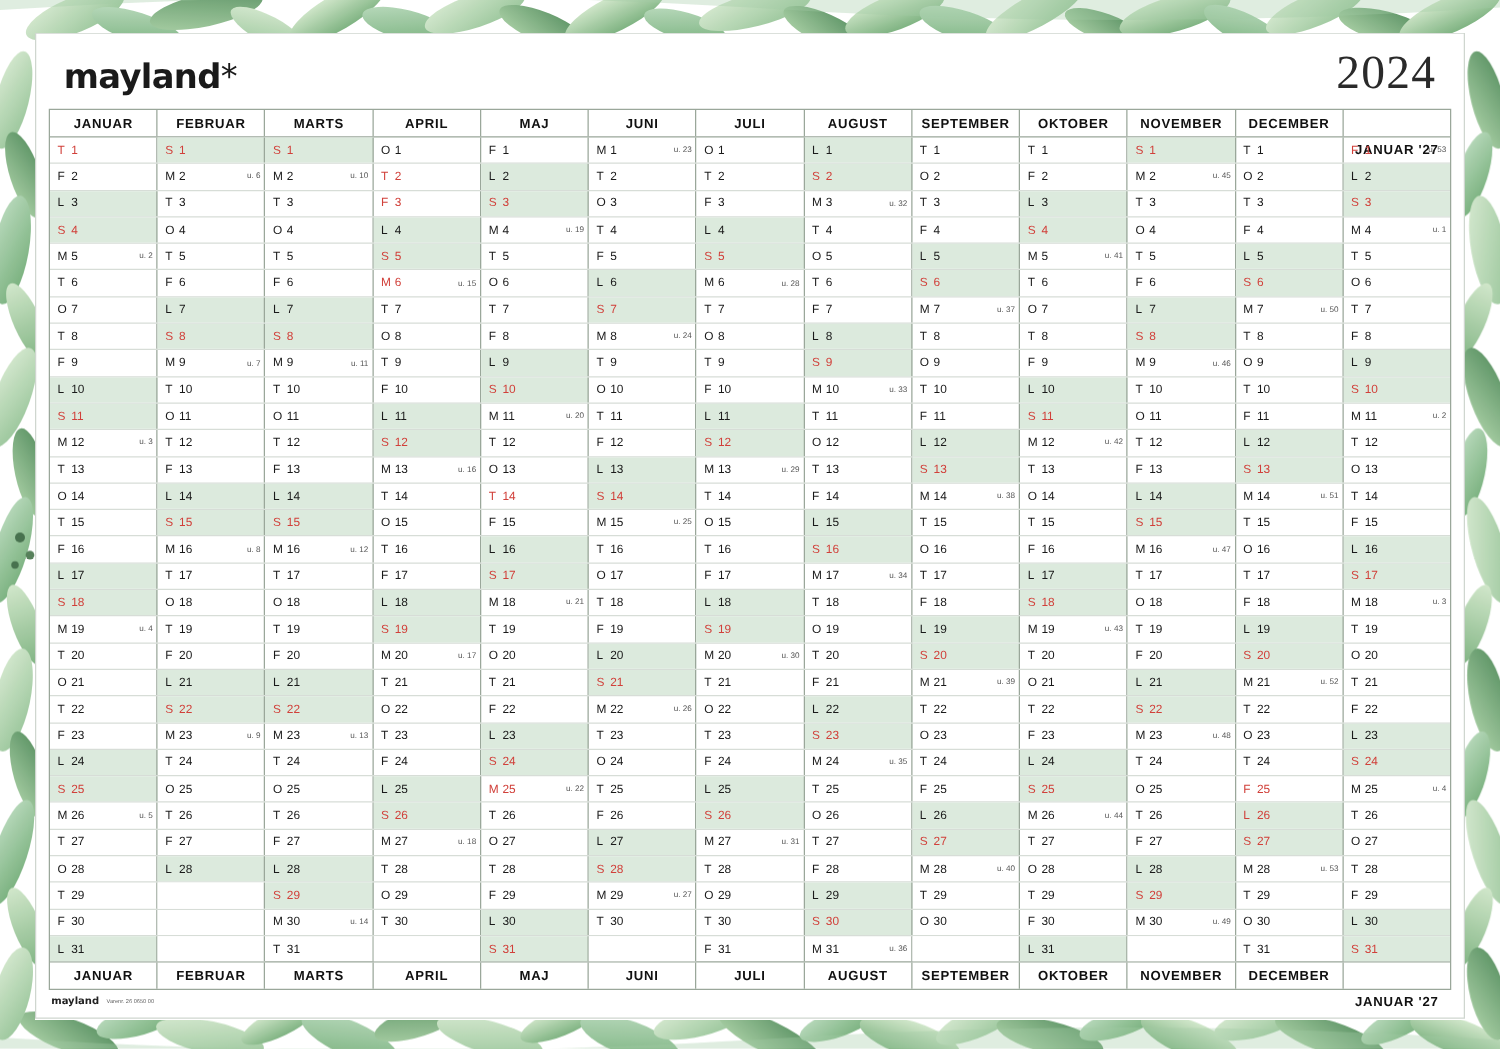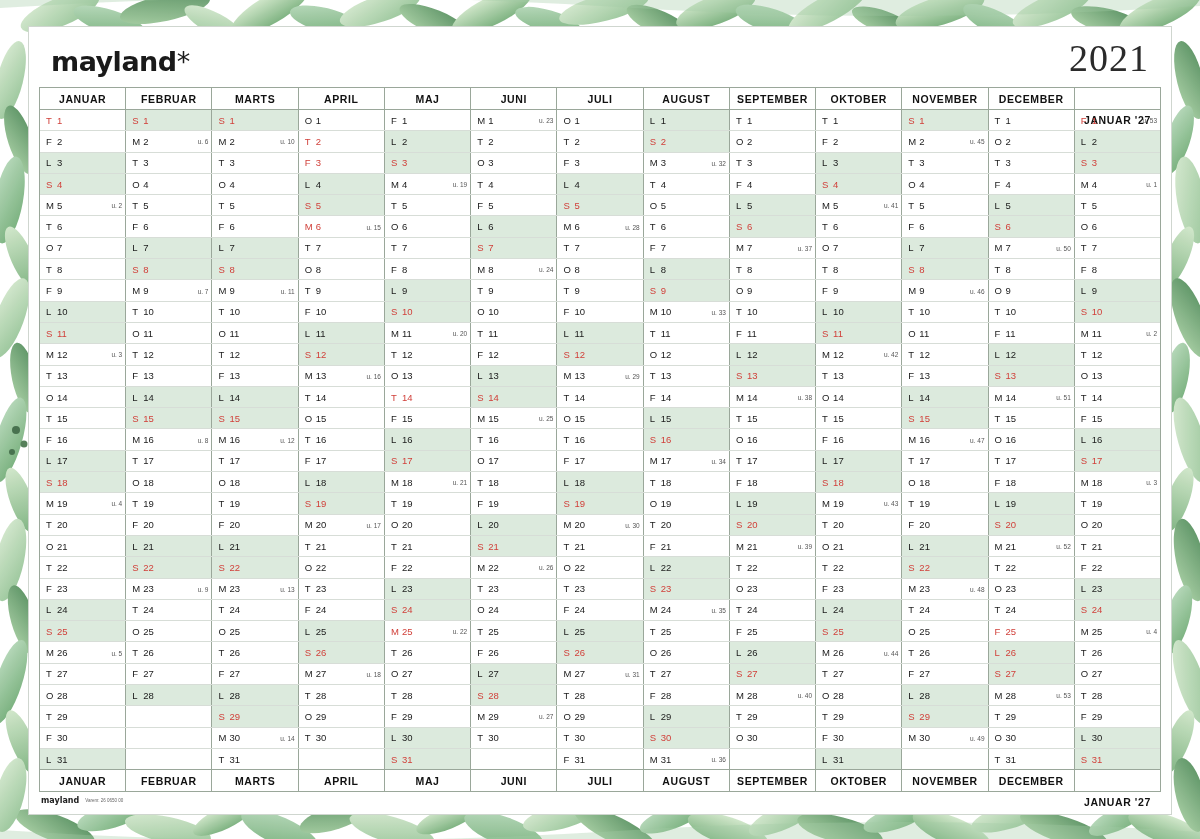--- a/index.html
+++ b/index.html
@@ -245,21 +245,21 @@
       </g>
     </svg>
   </div>
 
   <div class="inner">
 
     <div class="header">
       <div class="brand">
         <span>mayland</span><span class="star">*</span>
       </div>
-      <div class="year">2021</div>
+      <div class="year">2024</div>
     </div>
 
     <div class="cal">
       <div class="row head" id="head-row">
           <div class="col-head">JANUAR</div>
           <div class="col-head">FEBRUAR</div>
           <div class="col-head">MARTS</div>
           <div class="col-head">APRIL</div>
           <div class="col-head">MAJ</div>
           <div class="col-head">JUNI</div>

